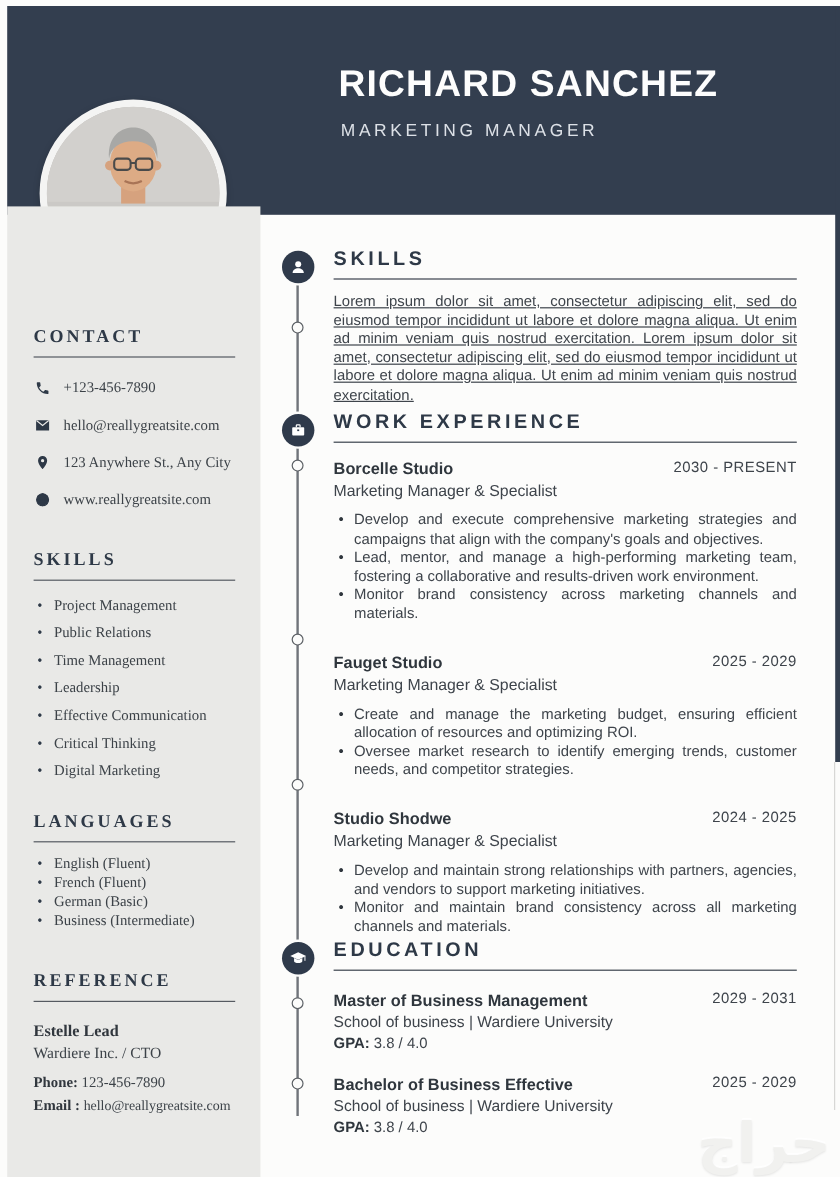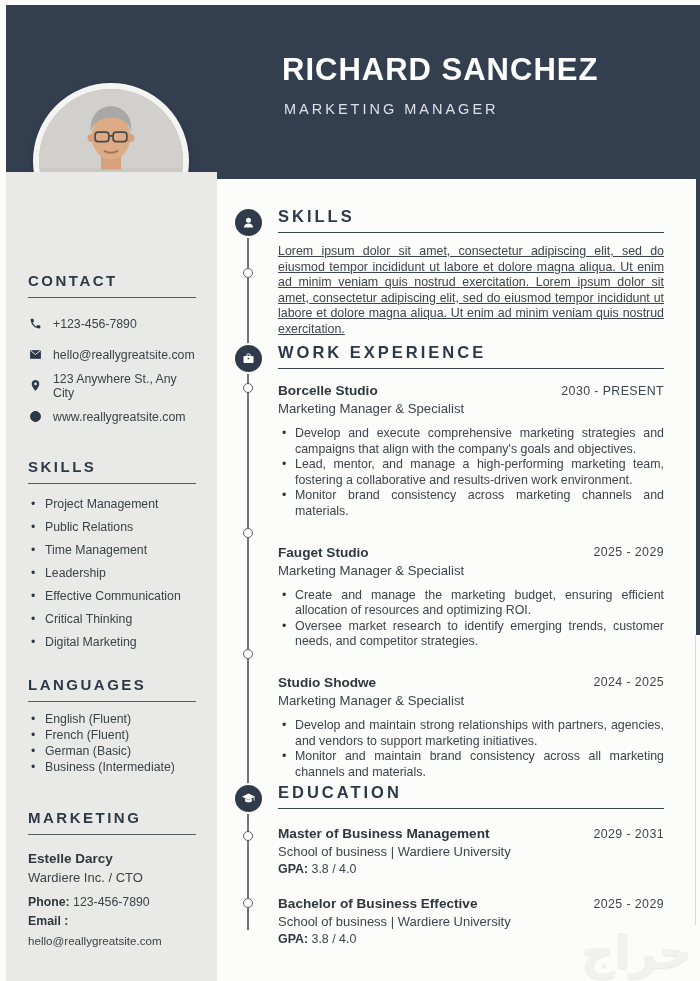--- a/index.html
+++ b/index.html
@@ -25,21 +25,21 @@
   .edge-navy{position:absolute;right:0;top:5px;width:4px;height:630px;background:var(--navy);}
   .edge-gray{position:absolute;right:4px;top:635px;width:1px;height:290px;background:#d7d7d5;}
 
   
   .photo{position:absolute;left:33px;top:83px;width:156px;height:156px;border-radius:50%;
          border:6px solid #f4f4f3;overflow:hidden;background:#cfcdca;box-shadow:0 2px 6px rgba(0,0,0,.18);}
   .photo svg{display:block;width:100%;height:100%;}
 
   
   .sidebar{position:absolute;left:6px;top:172px;width:211px;height:809px;background:var(--sidebar);
-           padding:100px 21px 0 22px;}
+           padding:100px 21px 0 22px;font-family:Liberation Serif, serif;}
   .s-head{font-size:15px;font-weight:bold;letter-spacing:2.5px;color:var(--head);line-height:18px;}
   .s-rule{border-bottom:1.6px solid #555a61;margin-top:7px;}
   .c-item{display:flex;align-items:center;gap:11px;height:31px;font-size:12.3px;color:#3c4248;}
   .c-items{margin-top:10px;}
   .c-item .ico{width:14px;height:14px;flex:0 0 14px;display:flex;align-items:center;justify-content:center;}
   .c-item .ico svg{width:13px;height:13px;fill:#2e3947;}
   .skills{margin-top:26px;}
   .s-list{list-style:none;margin-top:9px;}
   .s-list li{position:relative;padding-left:17px;font-size:12.3px;color:#3c4248;line-height:23px;}
   .s-list li::before{content:"\2022";position:absolute;left:3px;color:#2e3947;}
@@ -64,21 +64,21 @@
   .sec-ico svg{width:15px;height:15px;}
 
   
   .m-sec{position:absolute;left:278px;width:386px;}
   .m-head{font-size:16.5px;font-weight:bold;letter-spacing:3px;color:var(--head);line-height:20px;}
   .m-rule{border-bottom:1.8px solid var(--rule);margin-top:6px;}
   .prof-text{margin-top:11px;font-size:12.4px;line-height:15.6px;text-align:justify;color:#3e444b;text-decoration:underline;}
 
   .job{margin-top:13px;}
   .job + .job{margin-top:24px;}
-  .row{display:flex;justify-content:space-between;align-items:center;}
+  .row{display:flex;justify-content:space-between;align-items:flex-start;}
   .company{font-size:13.6px;font-weight:bold;color:#2f363d;line-height:17px;}
   .dates{font-size:12.4px;color:#3e444b;white-space:nowrap;letter-spacing:.4px;}
   .role{font-size:13.2px;color:#3e444b;line-height:18px;margin-top:1px;}
   .b-list{list-style:none;margin-top:8px;}
   .b-list li{position:relative;padding-left:17px;font-size:12.4px;line-height:15.6px;
              text-align:justify;color:#3e444b;}
   .b-list li::before{content:"\2022";position:absolute;left:4px;color:#2f363d;}
 
   .edu{margin-top:16px;}
   .edu + .edu{margin-top:18px;}
@@ -202,23 +202,23 @@
       <div class="s-rule"></div>
       <ul class="l-list">
         <li>English (Fluent)</li>
         <li>French (Fluent)</li>
         <li>German (Basic)</li>
         <li>Business (Intermediate)</li>
       </ul>
     </div>
 
     <div class="refer">
-      <div class="s-head">MARKETING</div>
+      <div class="s-head">REFERENCE</div>
       <div class="s-rule"></div>
-      <div class="ref-name">Estelle Darcy</div>
+      <div class="ref-name">Estelle Lead</div>
       <div class="ref-role">Wardiere Inc. / CTO</div>
       <div class="ref-line first"><b>Phone:</b> <span>123-456-7890</span></div>
       <div class="ref-line"><b>Email :</b> <span class="small">hello@reallygreatsite.com</span></div>
     </div>
   </div>
 
   <div class="tl-line"></div>
   <div class="tl-node" style="top:268px"></div>
   <div class="tl-node" style="top:383px"></div>
   <div class="tl-node" style="top:528px"></div>

